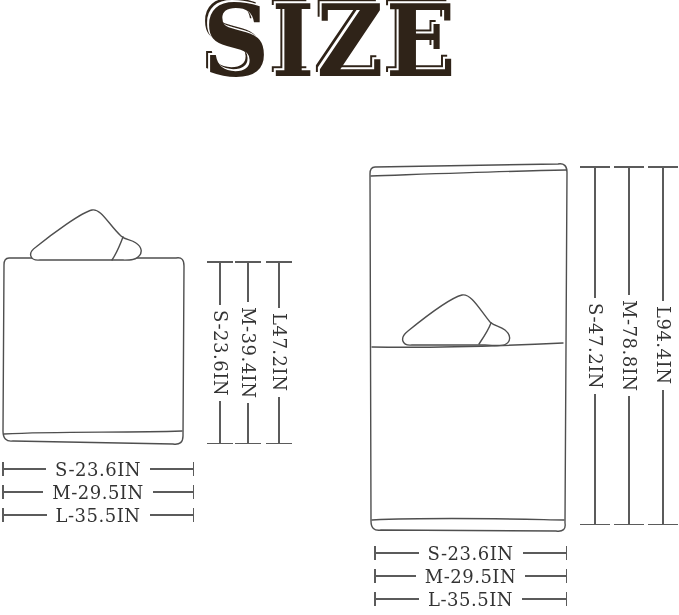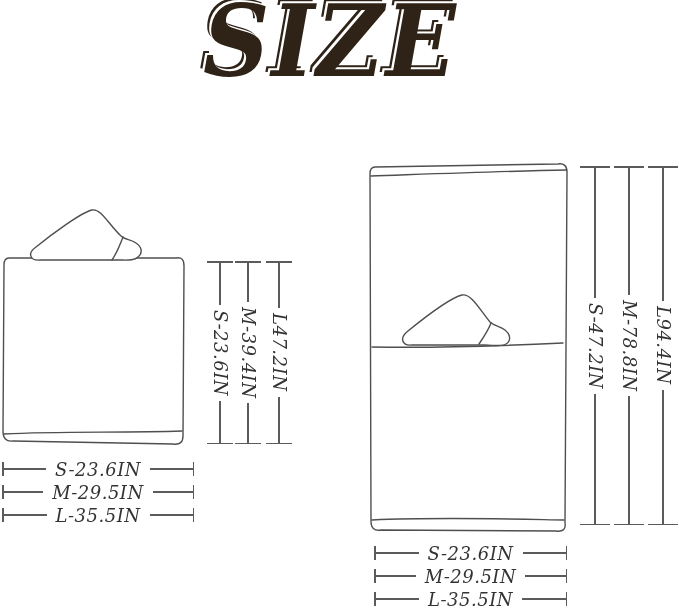--- a/index.html
+++ b/index.html
@@ -1,18 +1,18 @@
 <!DOCTYPE html>
 <html><head>
 <meta charset="utf-8">
 <style>
   html,body{margin:0;padding:0;background:#ffffff;}
   .page{
     position:relative; width:679px; height:615px; overflow:hidden;
-    background:#ffffff; font-family:"DejaVu Serif", serif;font-style:italic;
+    background:#ffffff; font-family:"DejaVu Serif", serif;
   }
   
   .title{
     position:absolute; left:203px; top:-8px; width:255px; height:100px;
     text-align:center; font-family:"DejaVu Serif", serif; font-weight:bold;
     font-size:92px; line-height:1; letter-spacing:2px;
     color:#2f2318;
     text-shadow:-2px -2px 0 #ffffff, -4px -4px 0 #2f2318;
     transform:scaleY(1.08); transform-origin:top center;
     white-space:nowrap;

